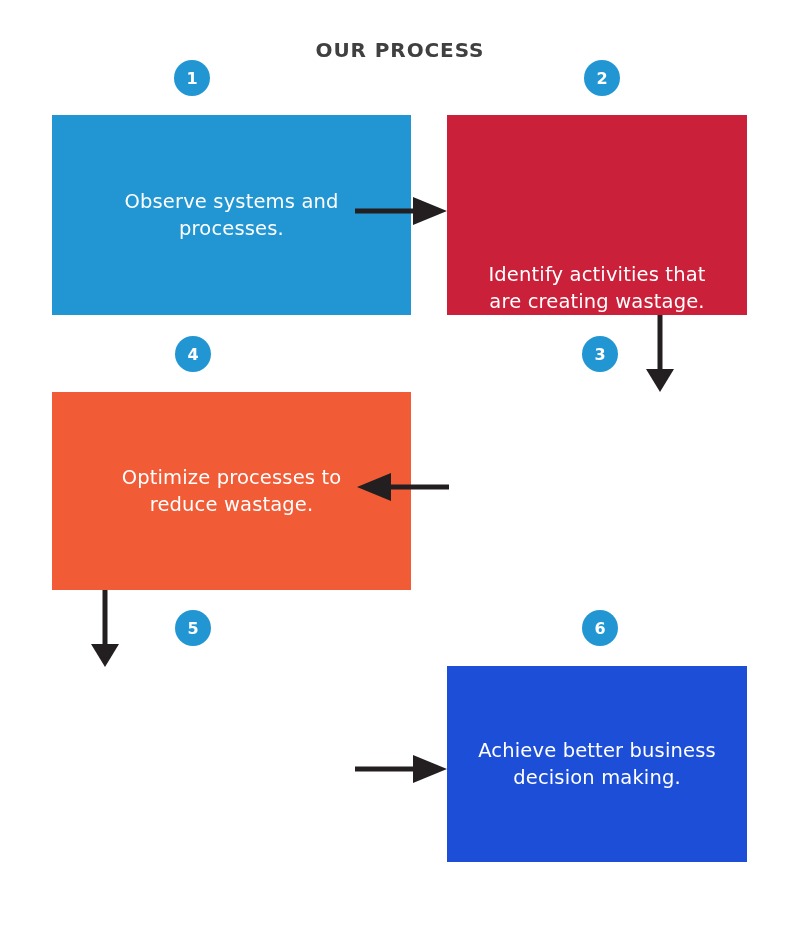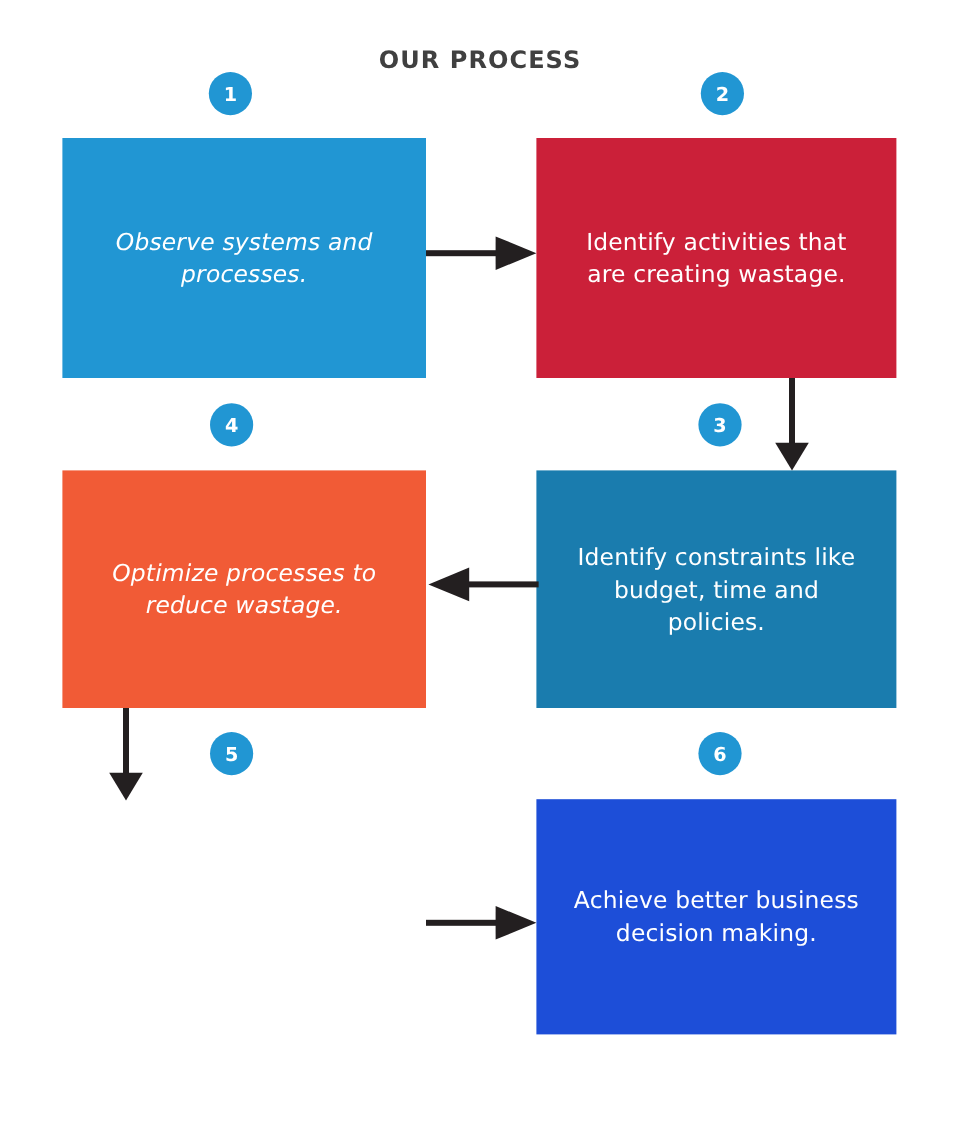--- a/index.html
+++ b/index.html
@@ -45,21 +45,21 @@
   .step-text {
     color: #ffffff;
     font-size: 19.5px;
     line-height: 27px;
     text-align: center;
     white-space: pre-line;
     letter-spacing: 0.15px;
   }
 
   
-  .col-left  { left: 52px;  width: 303px; font-style: italic; }
+  .col-left  { left: 52px;  width: 359px; }
   .col-right { left: 447px; width: 300px; }
   .row-1 { top: 115px; height: 200px; }
   .row-2 { top: 392px; height: 198px; }
   .row-3 { top: 666px; height: 196px; }
 
   
   .badge {
     position: absolute;
     width: 36px;
     height: 36px;
@@ -92,33 +92,28 @@
   <div class="diagram-title" style="color: #404040;">OUR PROCESS</div>
 
   <div class="step-box col-left row-1" id="box-1" style="background: rgb(33, 150, 211);">
     <div class="step-text">Observe systems and
 processes.</div>
   </div>
   <div class="badge badge-1" style="background: rgb(33, 150, 211);">
     <span>1</span>
   </div>
 
-  <div class="step-box col-right row-1" id="box-2" style="background: rgb(203, 32, 57);">
+  <div class="step-box col-right row-1" id="box-2" style="background: rgb(203, 32, 57); align-items: flex-end;">
     <div class="step-text">Identify activities that
 are creating wastage.</div>
   </div>
   <div class="badge badge-2" style="background: rgb(33, 150, 211);">
     <span>2</span>
   </div>
 
-  <div class="step-box col-right row-2" id="box-3" style="background: rgb(26, 124, 174);">
-    <div class="step-text">Identify constraints like
-budget, time and
-policies.</div>
-  </div>
   <div class="badge badge-3" style="background: rgb(33, 150, 211);">
     <span>3</span>
   </div>
 
   <div class="step-box col-left row-2" id="box-4" style="background: rgb(241, 91, 54);">
     <div class="step-text">Optimize processes to
 reduce wastage.</div>
   </div>
   <div class="badge badge-4" style="background: rgb(33, 150, 211);">
     <span>4</span>

